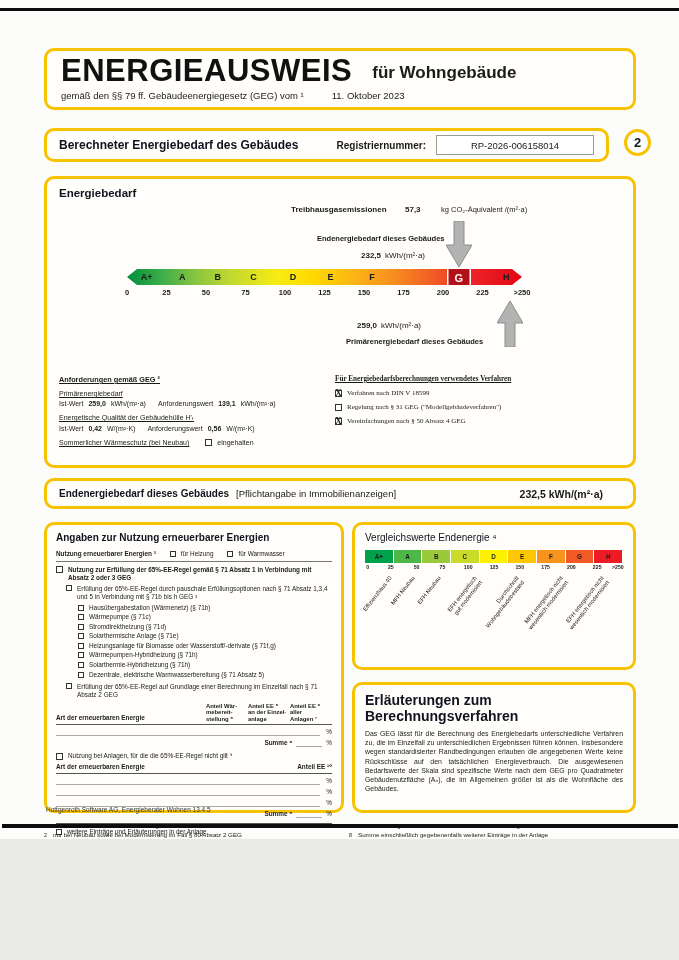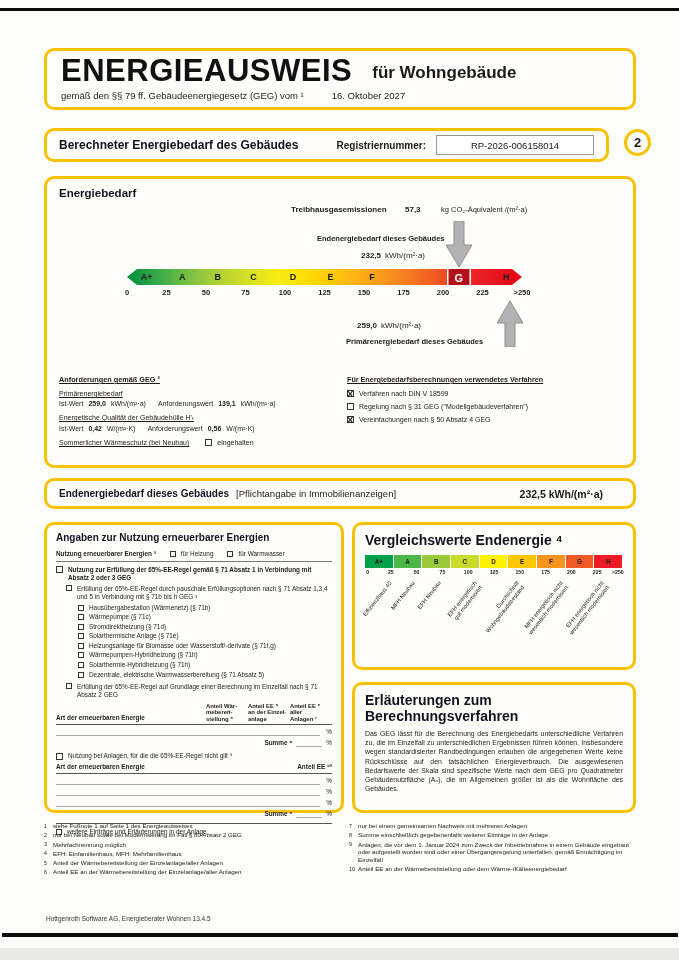--- a/index.html
+++ b/index.html
@@ -1,18 +1,18 @@
 <!DOCTYPE html>
 <html><head>
 <meta charset="utf-8">
 <style>
   * { margin:0; padding:0; box-sizing:border-box; }
   html,body { width:679px; height:960px; }
   body { font-family:"Liberation Sans","DejaVu Sans",sans-serif; background:#e9e9e6; color:#1a1a1a; }
-  .page { position:relative; width:679px; height:948px; background:#fcfcfa; overflow:hidden; }
+  .page { position:relative; width:679px; height:839px; background:#fcfcfa; overflow:hidden; }
   .scan-top { position:absolute; top:8px; left:0; width:100%; height:3px; background:#0d0d0d; }
   .scan-bottom { position:absolute; bottom:11px; left:2px; width:99.5%; height:4px; background:#0d0d0d; }
   .box { border:3px solid #f7c300; border-radius:10px; background:#fffefb; position:absolute; }
   .b { font-weight:bold; }
   .u { text-decoration:underline; }
   .pre { white-space:pre-line; }
 
   
   .header-box { left:44px; top:48px; width:592px; height:62px; padding:4px 14px 5px 14px; }
   .hrow { display:flex; align-items:flex-end; }
@@ -53,21 +53,21 @@
 
   .req-block { position:absolute; left:12px; top:196px; width:268px; font-size:7px; }
   .req-h { font-weight:bold; text-decoration:underline; margin-bottom:6px; font-size:7.3px; }
   .req-sub { text-decoration:underline; margin-bottom:3px; }
   .reqrow { margin-bottom:7px; }
   .reqrow .v { font-weight:bold; margin:0 5px; }
   .reqrow .anf { margin-left:12px; }
   .sumrow-req { display:flex; align-items:center; }
   .sumrow-req .chkwrap { margin-left:16px; display:flex; align-items:center; }
 
-  .method-block { position:absolute; left:300px; top:196px; width:292px; font-size:7px; }
+  .method-block { position:absolute; left:288px; top:196px; width:292px; font-size:7px;font-family:Liberation Serif, serif; }
   .method-h { font-weight:bold; text-decoration:underline; margin-bottom:6px; font-size:7.2px; }
   .mrow { display:flex; align-items:center; margin-bottom:6px; }
 
   .chk { width:7px; height:7px; border:1px solid #333; background:#fff; position:relative; flex:0 0 auto; margin-right:5px; }
   .chk .mark { position:absolute; left:-1px; top:-3px; font-size:9.5px; font-weight:bold; color:#222; }
   .chk.small { width:6px; height:6px; }
 
   
   .endbar { left:44px; top:478px; width:592px; height:31px; padding:0 12px; display:flex; align-items:center; }
   .endbar .lbl { font-size:10px; font-weight:bold; color:#10121f; }
@@ -89,21 +89,21 @@
   .tblhead .c { width:42px; font-weight:bold; font-size:5.9px; line-height:1.12; }
   .fillrow { display:flex; align-items:flex-end; height:9px; margin-top:2px; }
   .fill-line { flex:1; border-bottom:0.6px solid #aaa; height:7px; margin-right:6px; }
   .fill-short { width:26px; border-bottom:0.6px solid #aaa; height:7px; margin:0 4px; }
   .sumrow { display:flex; justify-content:flex-end; align-items:flex-end; margin-top:3px; }
   .tbl2head { display:flex; justify-content:space-between; border-bottom:0.8px solid #555; padding-bottom:2px; margin-top:3px; font-weight:bold; }
   .weitere { display:flex; align-items:center; border-top:0.8px solid #555; margin-top:5px; padding-top:4px; }
 
   
   .compare-box { left:352px; top:522px; width:284px; height:148px; padding:7px 10px; }
-  .compare-title { font-size:14px; font-weight:bold; color:#10121f; }
+  .compare-title { font-size:10px; font-weight:normal; color:#10121f; }
   .vscale { display:flex; margin-top:7px; height:13px; }
   .vscale .seg { flex:1; display:flex; align-items:center; justify-content:center; font-size:6.3px; font-weight:bold; border-right:1px solid #fff; color:#1c1c1c; }
   .vticks { position:relative; height:8px; margin-top:1px; }
   .vticks span { position:absolute; transform:translateX(-50%); font-size:5.2px; font-weight:bold; }
   .vlabels { position:relative; height:86px; margin-top:3px; }
   .vx { position:absolute; top:0; width:0; }
   .vx span { position:absolute; right:0; top:0; transform-origin:100% 0; transform:rotate(-52deg); font-size:5.8px; line-height:1.18; white-space:pre-line; text-align:right; display:block; width:70px; }
 
   
   .explain-box { left:352px; top:682px; width:284px; height:131px; padding:7px 10px; }
@@ -125,21 +125,21 @@
 <div class="page">
   <div class="scan-top"></div>
 
   <div class="box header-box">
     <div class="hrow">
       <div class="title">ENERGIEAUSWEIS</div>
       <div class="for-label">für Wohngebäude</div>
     </div>
     <div class="law">
       <span>gemäß den §§ 79 ff. Gebäudeenergiegesetz (GEG) vom ¹</span>
-      <span class="date">16. Oktober 2027</span>
+      <span class="date">11. Oktober 2023</span>
     </div>
   </div>
 
   <div class="box reg-box">
     <span class="reg-title">Berechneter Energiebedarf des Gebäudes</span>
     <span class="reg-label">Registriernummer:</span>
     <span class="reg-field">RP-2026-006158014</span>
   </div>
   <div class="page-badge">2</div>
 

